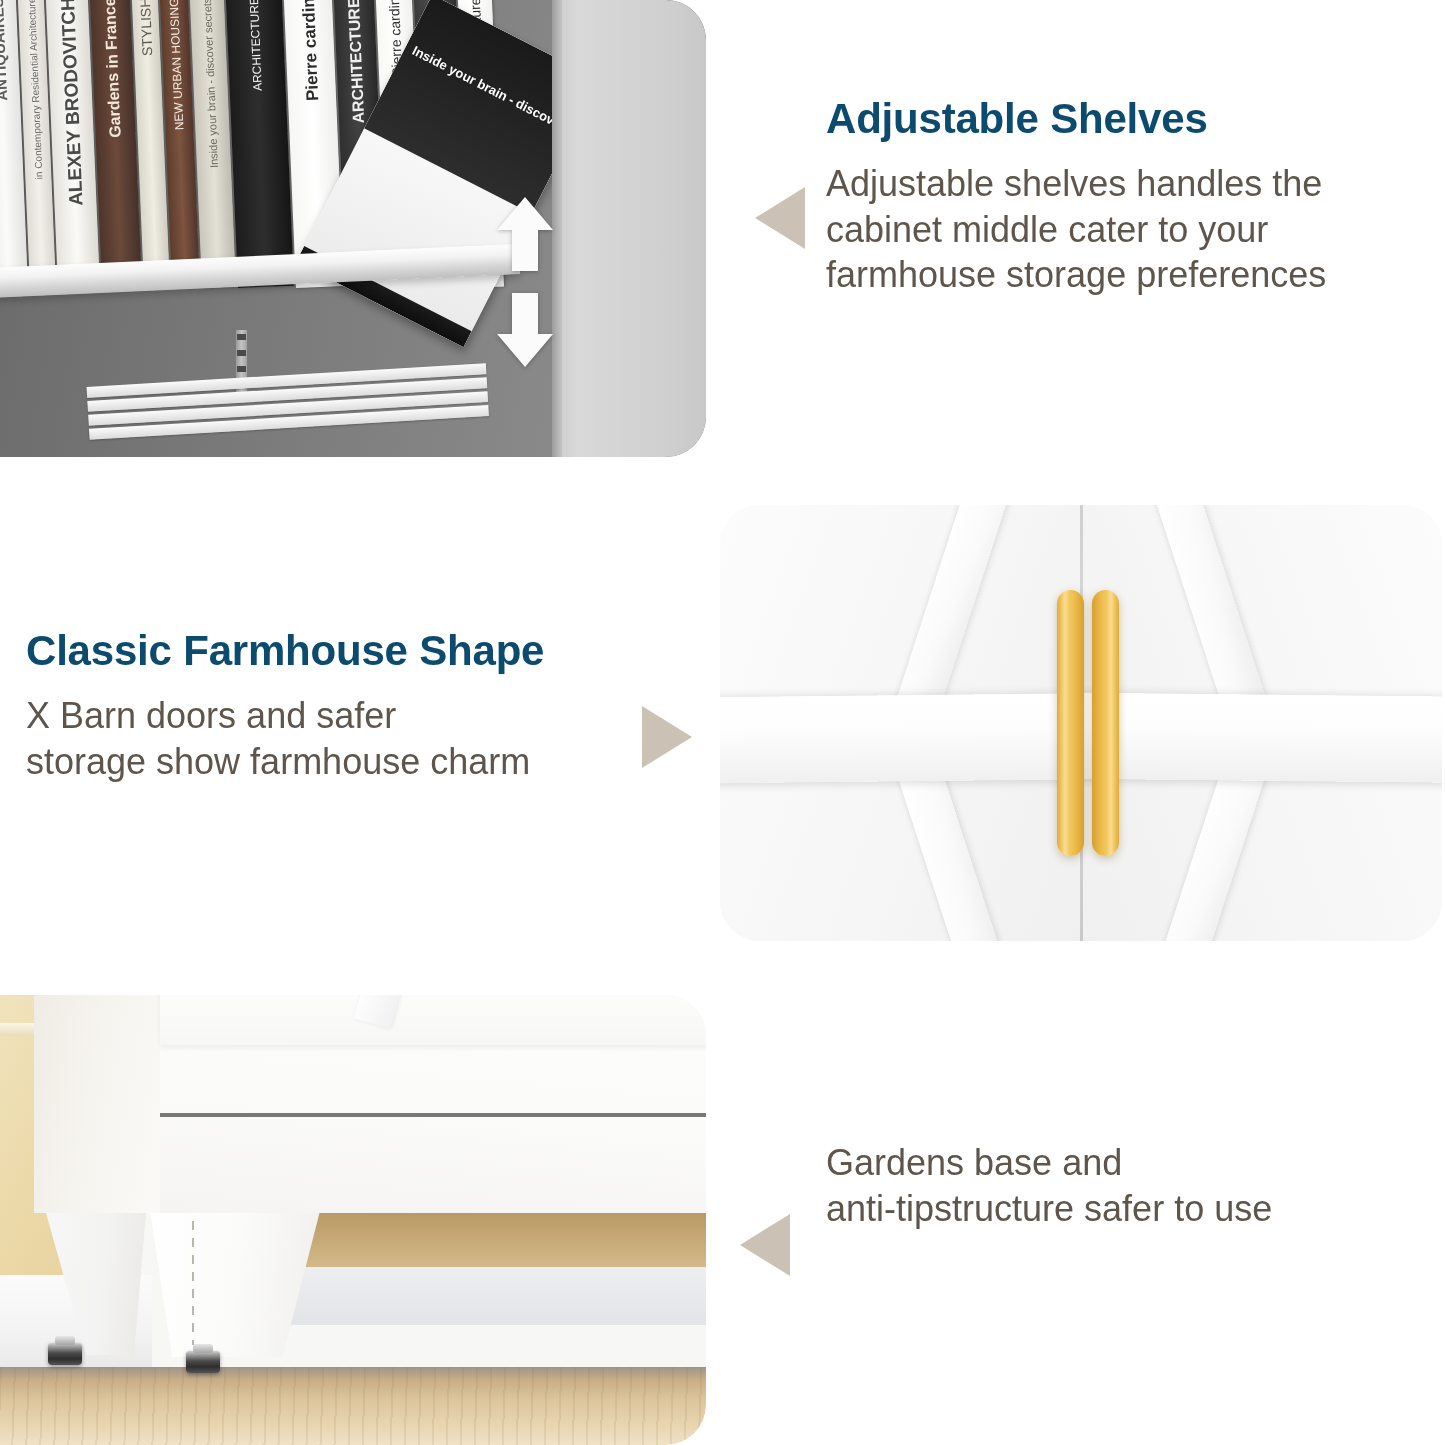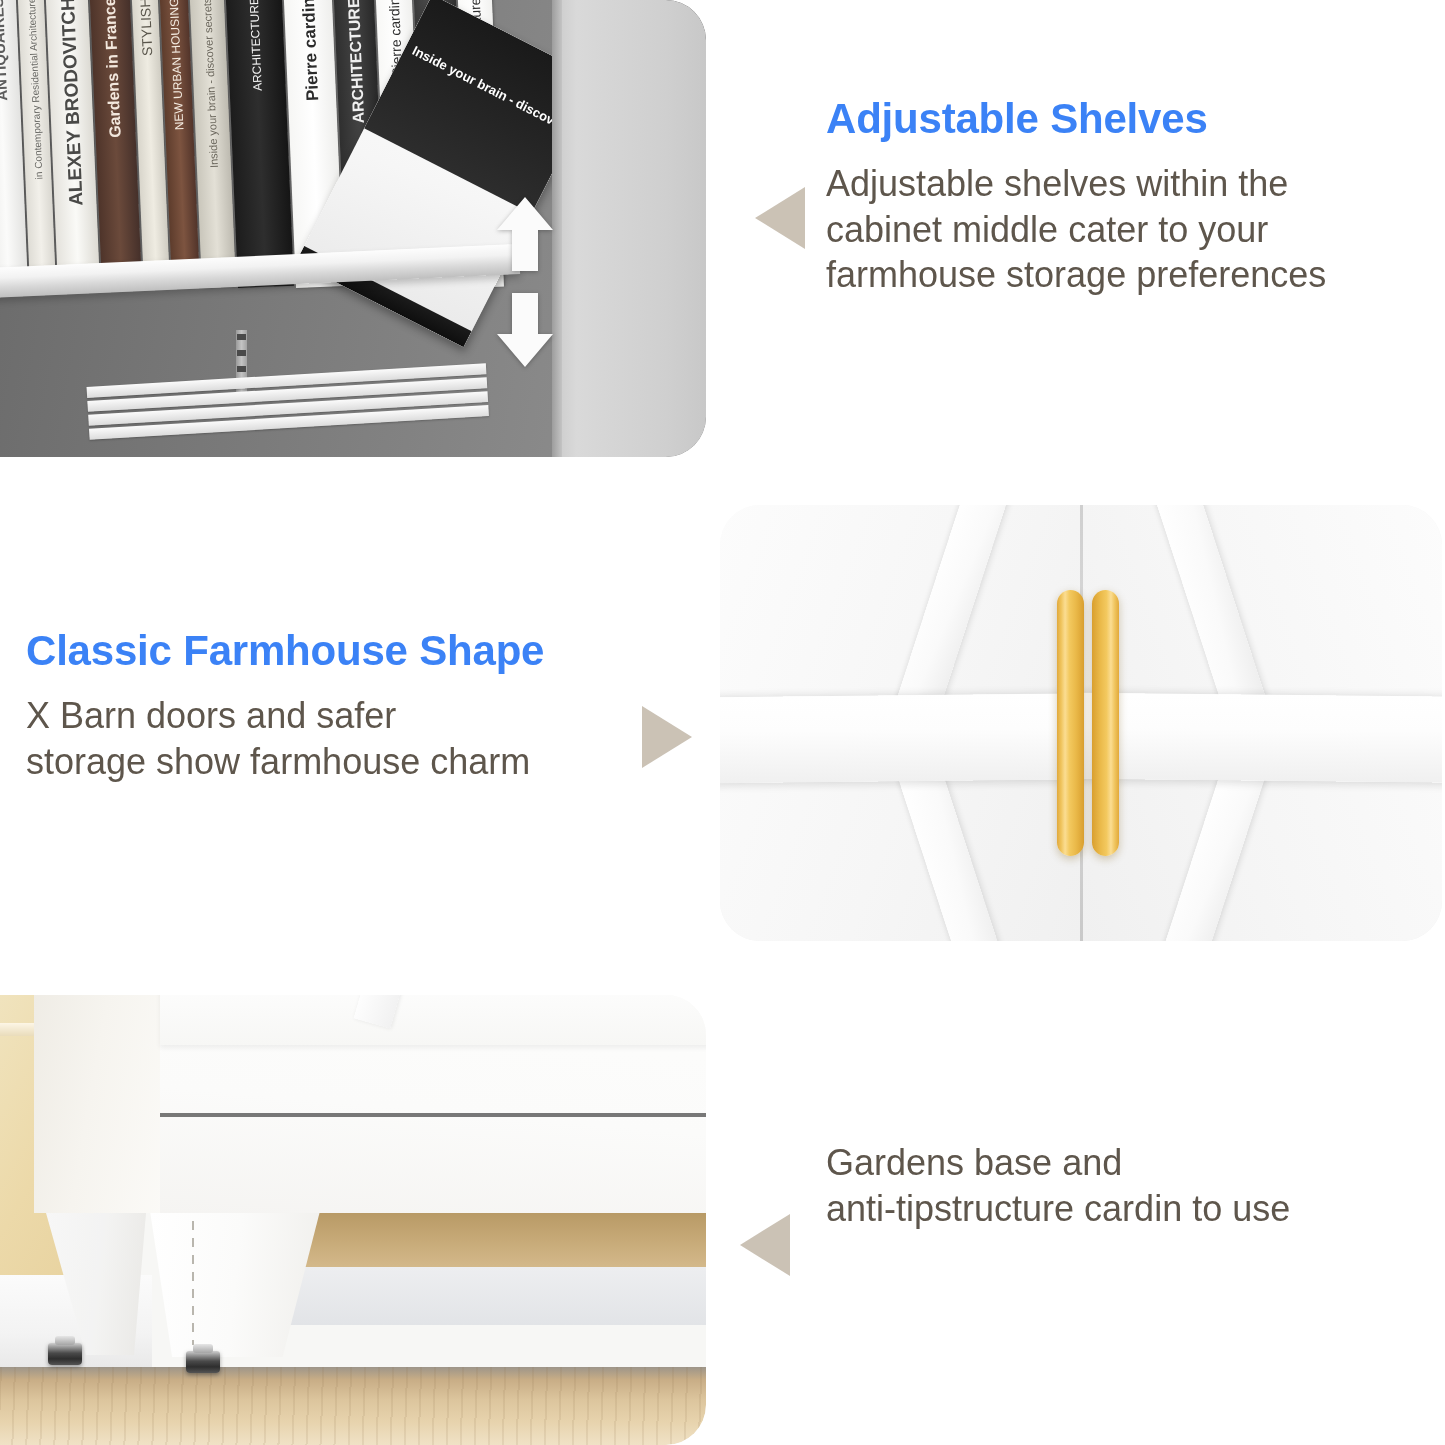--- a/index.html
+++ b/index.html
@@ -13,21 +13,21 @@
     position: relative;
     overflow: hidden;
     font-family: "Liberation Sans", sans-serif;
     -webkit-font-smoothing: antialiased;
   }
 
   
   .panel { position: absolute; overflow: hidden; }
   .txtblock { position: absolute; }
   .heading {
-    color: #3b82f6;
+    color: #0c4a6e;
     font-weight: bold;
     letter-spacing: -0.2px;
     margin: 0 0 18px 0;
     white-space: nowrap;
   }
   .body {
     color: #5e564c;
     margin: 0;
     font-weight: 400;
   }
@@ -334,21 +334,21 @@
   <svg class="shelf-arrow" id="shelf-arrow-down" width="56" height="74" viewBox="0 0 56 74">
     <polygon points="28,74 56,41 41,41 41,0 15,0 15,41 0,41" fill="#fbfbfb"></polygon>
   </svg>
 </div>
 
 <div class="arrow arrow-left" style="left:755px; top:187px;"></div>
 
 <div class="txtblock" id="text-adjustable-shelves" style="left:826px; top:95px; width:610px;">
   <div class="heading" style="font-size:42px;">Adjustable Shelves</div>
   <div class="body" style="font-size:36px; line-height:1.27;">
-    <div>Adjustable shelves within the</div>
+    <div>Adjustable shelves handles the</div>
     <div>cabinet middle cater to your</div>
     <div>farmhouse storage preferences</div>
   </div>
 </div>
 
 <div class="txtblock" id="text-farmhouse-shape" style="left:26px; top:627px; width:640px;">
   <div class="heading" style="font-size:42px;">Classic Farmhouse Shape</div>
   <div class="body" style="font-size:36px; line-height:1.27;">
     <div>X Barn doors and safer</div>
     <div>storage show farmhouse charm</div>
@@ -399,15 +399,15 @@
     <div id="cab-top-batten"></div>
   </div>
   <div id="cab-drawer-line"></div>
 </div>
 
 <div class="arrow arrow-left" style="left:740px; top:1214px;"></div>
 
 <div class="txtblock" id="text-stable-base" style="left:826px; top:1140px; width:610px;">
   <div class="body" style="font-size:36px; line-height:1.27;">
     <div>Gardens base and</div>
-    <div>anti-tipstructure cardin to use</div>
+    <div>anti-tipstructure safer to use</div>
   </div>
 </div>
 
 </body></html>

